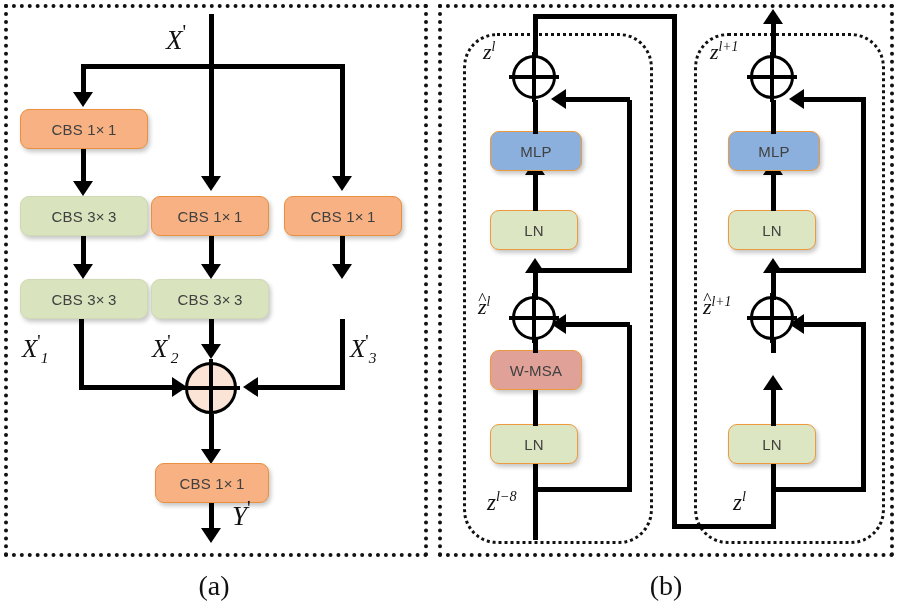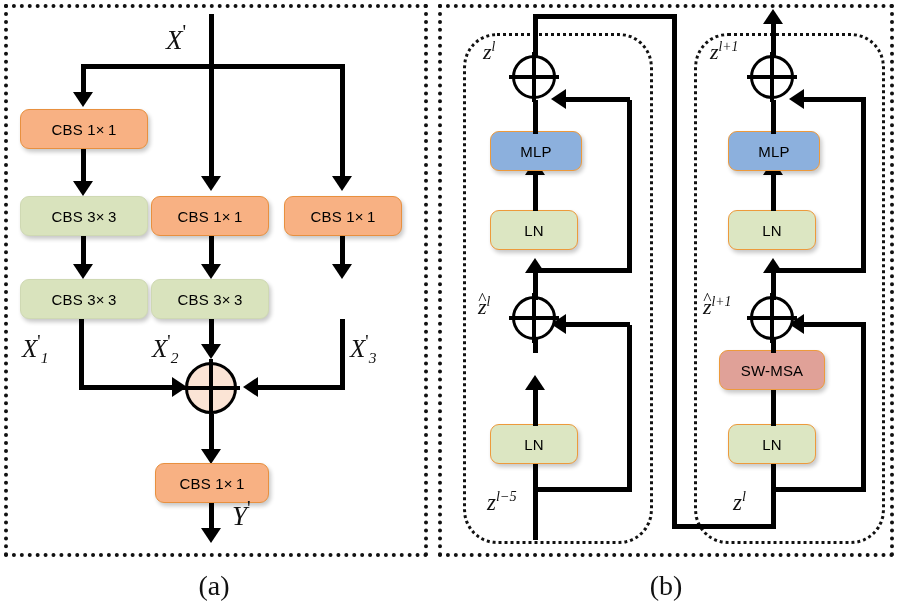--- a/index.html
+++ b/index.html
@@ -15,21 +15,21 @@
   .panel-caption{position:absolute;font-family:"Liberation Serif",serif;
                  font-size:28px;color:#111;text-align:center;width:120px;}
 
   
   .subblock{position:absolute;box-sizing:border-box;border:3px dotted #111;
             border-radius:34px;}
 
   
   .node{position:absolute;box-sizing:border-box;display:flex;
         align-items:center;justify-content:center;
-        border-radius:9px;font-size:15px;color:#000000;
+        border-radius:9px;font-size:15px;color:#404040;
         letter-spacing:.2px;white-space:nowrap;
         box-shadow:2px 3px 4px rgba(0,0,0,.22);}
   .n-orange{background:#f8b183;border:1.5px solid #e8903f;}
   .n-green {background:#d9e3bd;border:1.5px solid #cfd9b3;}
   .n-green-o{background:#dce6c2;border:1.5px solid #ed9a3c;}
   .n-peach {background:#fbe4d5;border:1.5px solid #f7ddcc;}
   .n-blue  {background:#8cb0dd;border:1.5px solid #ed9a3c;}
   .n-red   {background:#e0a198;border:1.5px solid #ed9a3c;}
 
   
@@ -165,34 +165,37 @@
   <div class="panel-caption" style="left:154px;top:570px;">(a)</div>
 
   <div class="panel panel-b"></div>
 
   <div class="subblock" style="left:463px;top:33px;width:190px;height:511px;"></div>
   <div class="subblock" style="left:694px;top:33px;width:191px;height:511px;"></div>
 
   <div class="w wv" style="left:533px;top:440px;height:100px;"></div>
   <div class="arrow-u" style="left:525px;top:427px;"></div>
   <div class="mlabel" style="left:487px;top:489px;font-size:23px;">
-    <span>z</span><sup>l−5</sup>
+    <span>z</span><sup>l−8</sup>
   </div>
 
   <div class="w wh" style="left:533px;top:487px;width:99px;"></div>
   <div class="w wv" style="left:627px;top:325px;height:167px;"></div>
   <div class="w wh" style="left:560px;top:322px;width:70px;"></div>
   <div class="arrow-l" style="left:551px;top:314px;"></div>
 
   <div class="node n-green-o" style="left:490px;top:424px;width:88px;height:40px;">
     <span>LN</span>
   </div>
   <div class="w wv" style="left:533px;top:388px;height:38px;"></div>
   <div class="arrow-u" style="left:525px;top:375px;"></div>
 
+  <div class="node n-red" style="left:490px;top:350px;width:92px;height:40px;">
+    <span>W-MSA</span>
+  </div>
   <div class="w wv" style="left:533px;top:325px;height:28px;"></div>
 
   <div class="adder open" style="left:512px;top:296px;width:44px;height:44px;">
     <i class="hbar"></i>
       <i class="vbar"></i>
   </div>
   <div class="mlabel" style="left:478px;top:295px;font-size:22px;">
     <span class="hatwrap"><span class="hat">^</span><span>z</span></span><sup>l</sup>
   </div>
 
@@ -236,23 +239,20 @@
   <div class="w wv" style="left:861px;top:325px;height:167px;"></div>
   <div class="w wh" style="left:798px;top:322px;width:68px;"></div>
   <div class="arrow-l" style="left:789px;top:314px;"></div>
 
   <div class="node n-green-o" style="left:728px;top:424px;width:88px;height:40px;">
     <span>LN</span>
   </div>
   <div class="w wv" style="left:771px;top:388px;height:38px;"></div>
   <div class="arrow-u" style="left:763px;top:375px;"></div>
 
-  <div class="node n-red" style="left:719px;top:350px;width:106px;height:40px;">
-    <span>SW-MSA</span>
-  </div>
   <div class="w wv" style="left:771px;top:325px;height:28px;"></div>
 
   <div class="adder open" style="left:750px;top:296px;width:44px;height:44px;">
     <i class="hbar"></i>
       <i class="vbar"></i>
   </div>
   <div class="mlabel" style="left:703px;top:295px;font-size:22px;">
     <span class="hatwrap"><span class="hat">^</span><span>z</span></span><sup>l+1</sup>
   </div>
 

